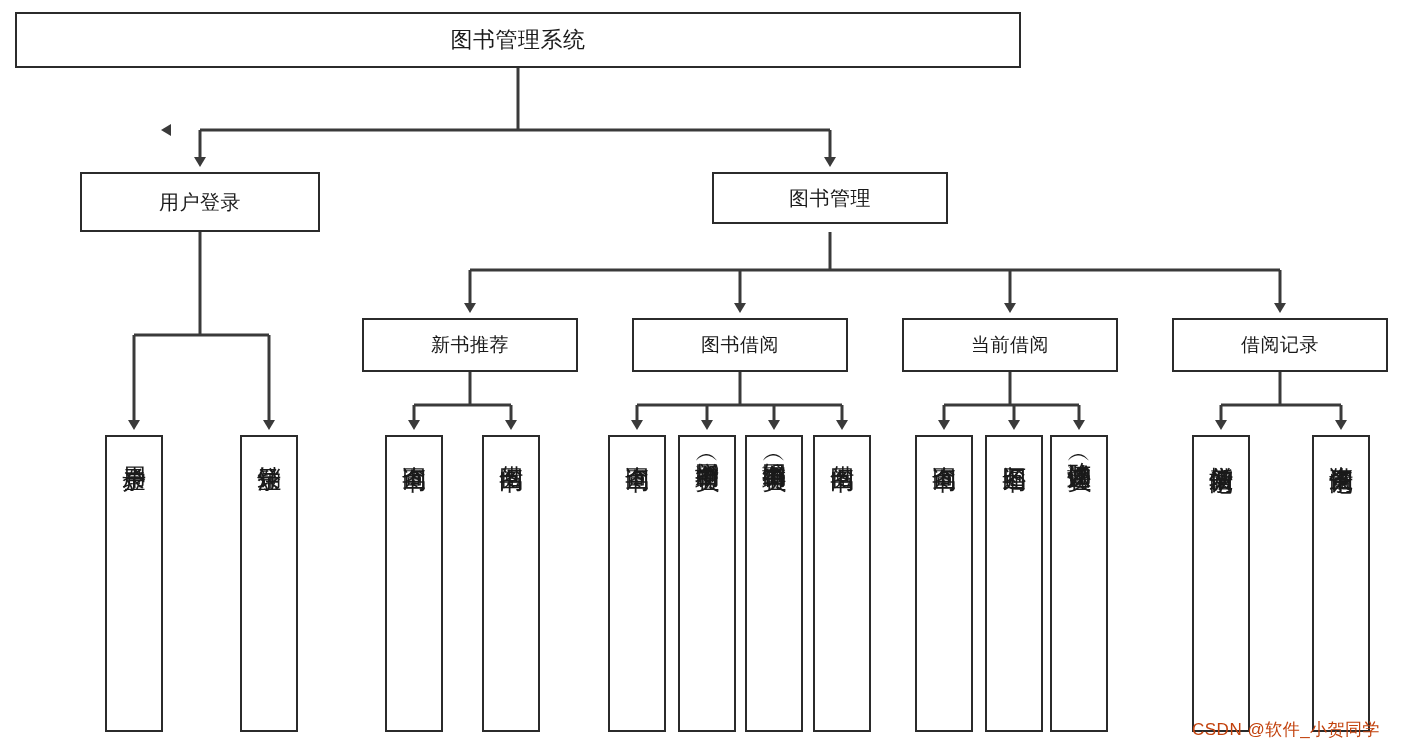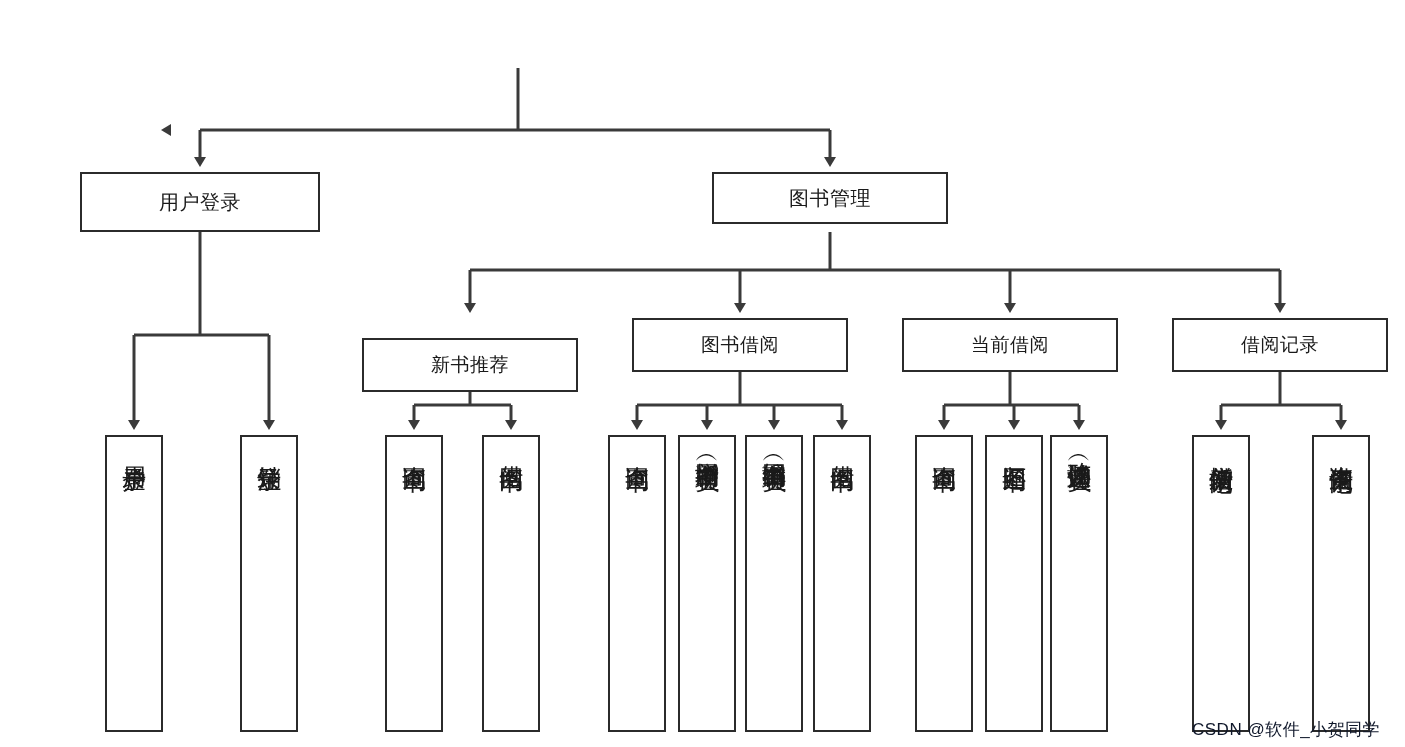--- a/index.html
+++ b/index.html
@@ -63,21 +63,21 @@
     letter-spacing: 1px;
     white-space: nowrap;
     padding-top: 6px;
   }
   .leaf.tall-text .node-label {
     padding-top: 2px;
   }
   .watermark {
     position: absolute;
     font-size: 17px;
-    color: #0f172a;
+    color: #c2410c;
     white-space: nowrap;
     letter-spacing: 0.5px;
   }
 </style>
 </head>
 <body>
 
 <div id="canvas">
 
   <svg class="wires" viewBox="0 0 1405 747" xmlns="http://www.w3.org/2000/svg">
@@ -146,29 +146,32 @@
 
     <g stroke="#3a3a3a" stroke-width="3" fill="none">
 
       <path d="M1280,372 L1280,405"></path>
       <path d="M1221,405 L1341,405"></path>
       <line x1="1221" y1="405" x2="1221" y2="421" marker-end="url(#arrow)"></line>
       <line x1="1341" y1="405" x2="1341" y2="421" marker-end="url(#arrow)"></line>
     </g>
   </svg>
 
+  <div class="node root" style="left:15px; top:12px; width:1006px; height:56px;">
+    <span class="node-label">图书管理系统</span>
+  </div>
 
   <div class="node level1" style="left:80px; top:172px; width:240px; height:60px;">
     <span class="node-label">用户登录</span>
   </div>
   <div class="node level1" style="left:712px; top:172px; width:236px; height:52px;">
     <span class="node-label">图书管理</span>
   </div>
 
-  <div class="node level2" style="left:362px; top:318px; width:216px; height:54px;margin-top:20px;">
+  <div class="node level2" style="left:362px; top:318px; width:216px; height:54px;">
     <span class="node-label">新书推荐</span>
   </div>
   <div class="node level2" style="left:632px; top:318px; width:216px; height:54px;">
     <span class="node-label">图书借阅</span>
   </div>
   <div class="node level2" style="left:902px; top:318px; width:216px; height:54px;">
     <span class="node-label">当前借阅</span>
   </div>
   <div class="node level2" style="left:1172px; top:318px; width:216px; height:54px;justify-content:center;">
     <span class="node-label">借阅记录</span>

